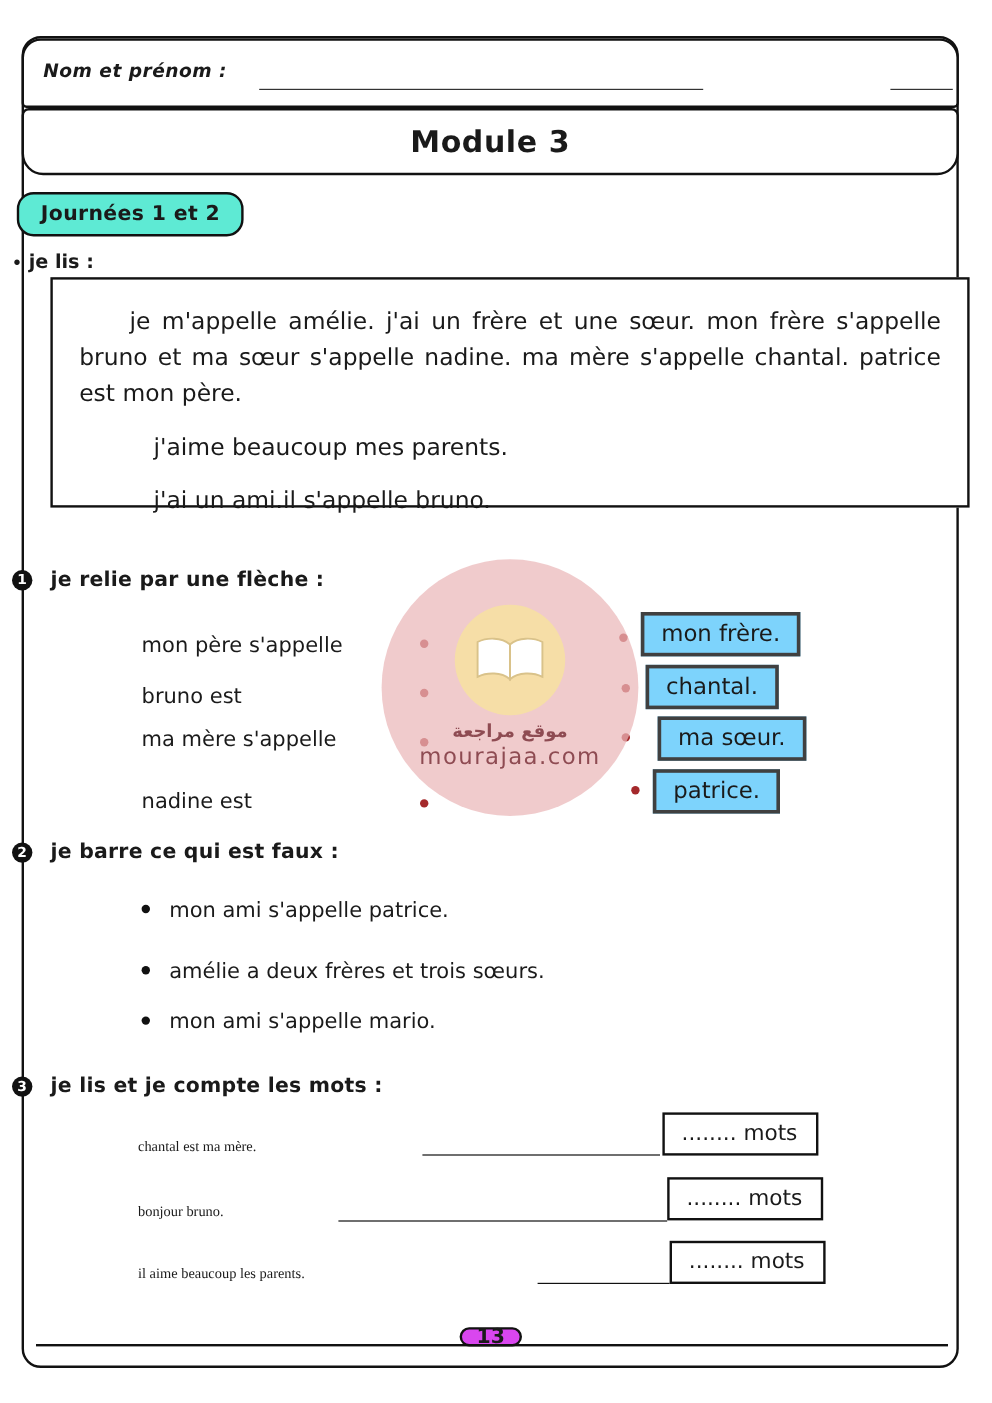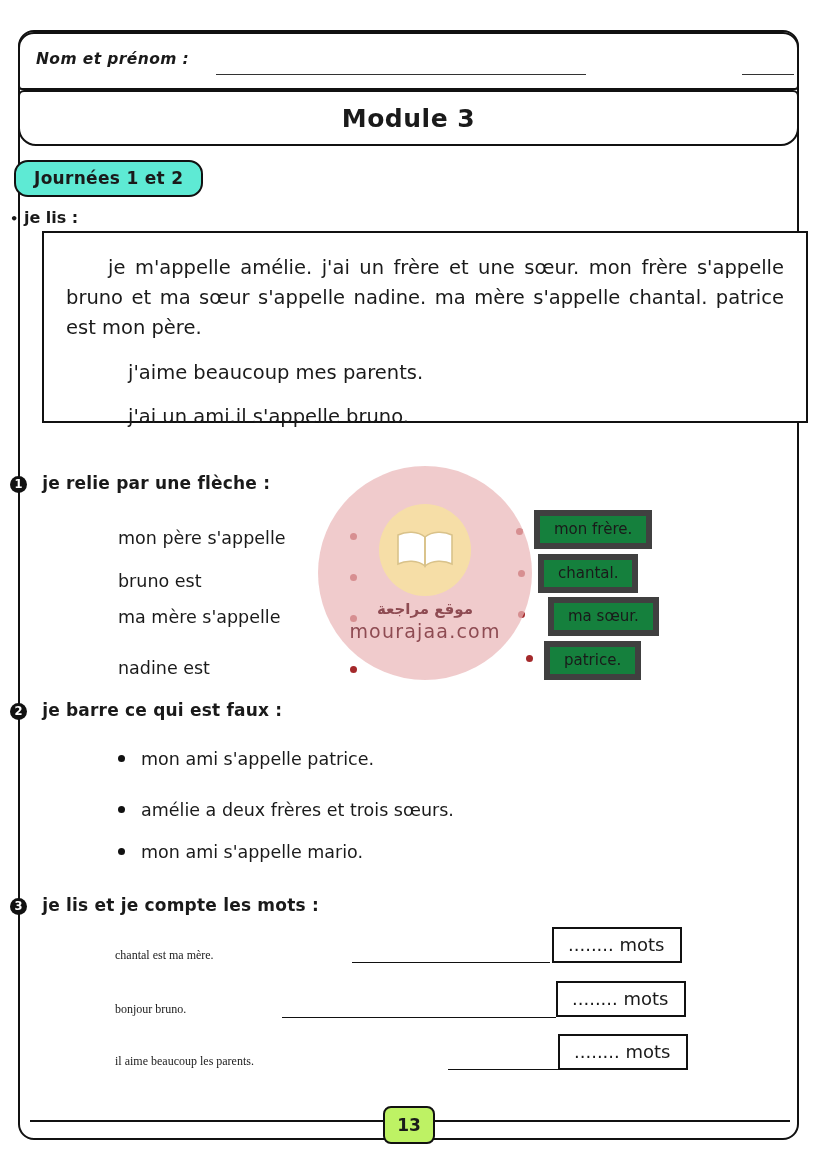--- a/index.html
+++ b/index.html
@@ -165,24 +165,24 @@
   }
   .match-dot {
     position: absolute;
     width: 7px;
     height: 7px;
     border-radius: 50%;
     background: #a4292b;
   }
   .match-right-box {
     position: absolute;
-    border: 6px solid #404040;
-    background: #15803d;
+    border: 3px solid #404040;
+    background: #7dd3fc;
     padding: 4px 14px 5px 14px;
-    font-size: 15px;
+    font-size: 19px;
     white-space: nowrap;
   }
 
   
   .b-item {
     position: absolute;
     left: 118px;
     font-size: 17.5px;
     white-space: nowrap;
   }
@@ -216,24 +216,24 @@
     padding: 5px 16px 6px 14px;
     white-space: nowrap;
   }
 
   
   .page-num {
     position: absolute;
     left: 383px;
     top: 1106px;
     width: 52px;
-    height: 38px;
+    height: 16px;
     border: 2.5px solid #111;
     border-radius: 8px;
-    background: #bef264;
+    background: #d946ef;
     display: flex;
     align-items: center;
     justify-content: center;
     font-size: 17px;
     font-weight: bold;
   }
   .bottom-rule {
     position: absolute;
     left: 30px;
     top: 1120px;

